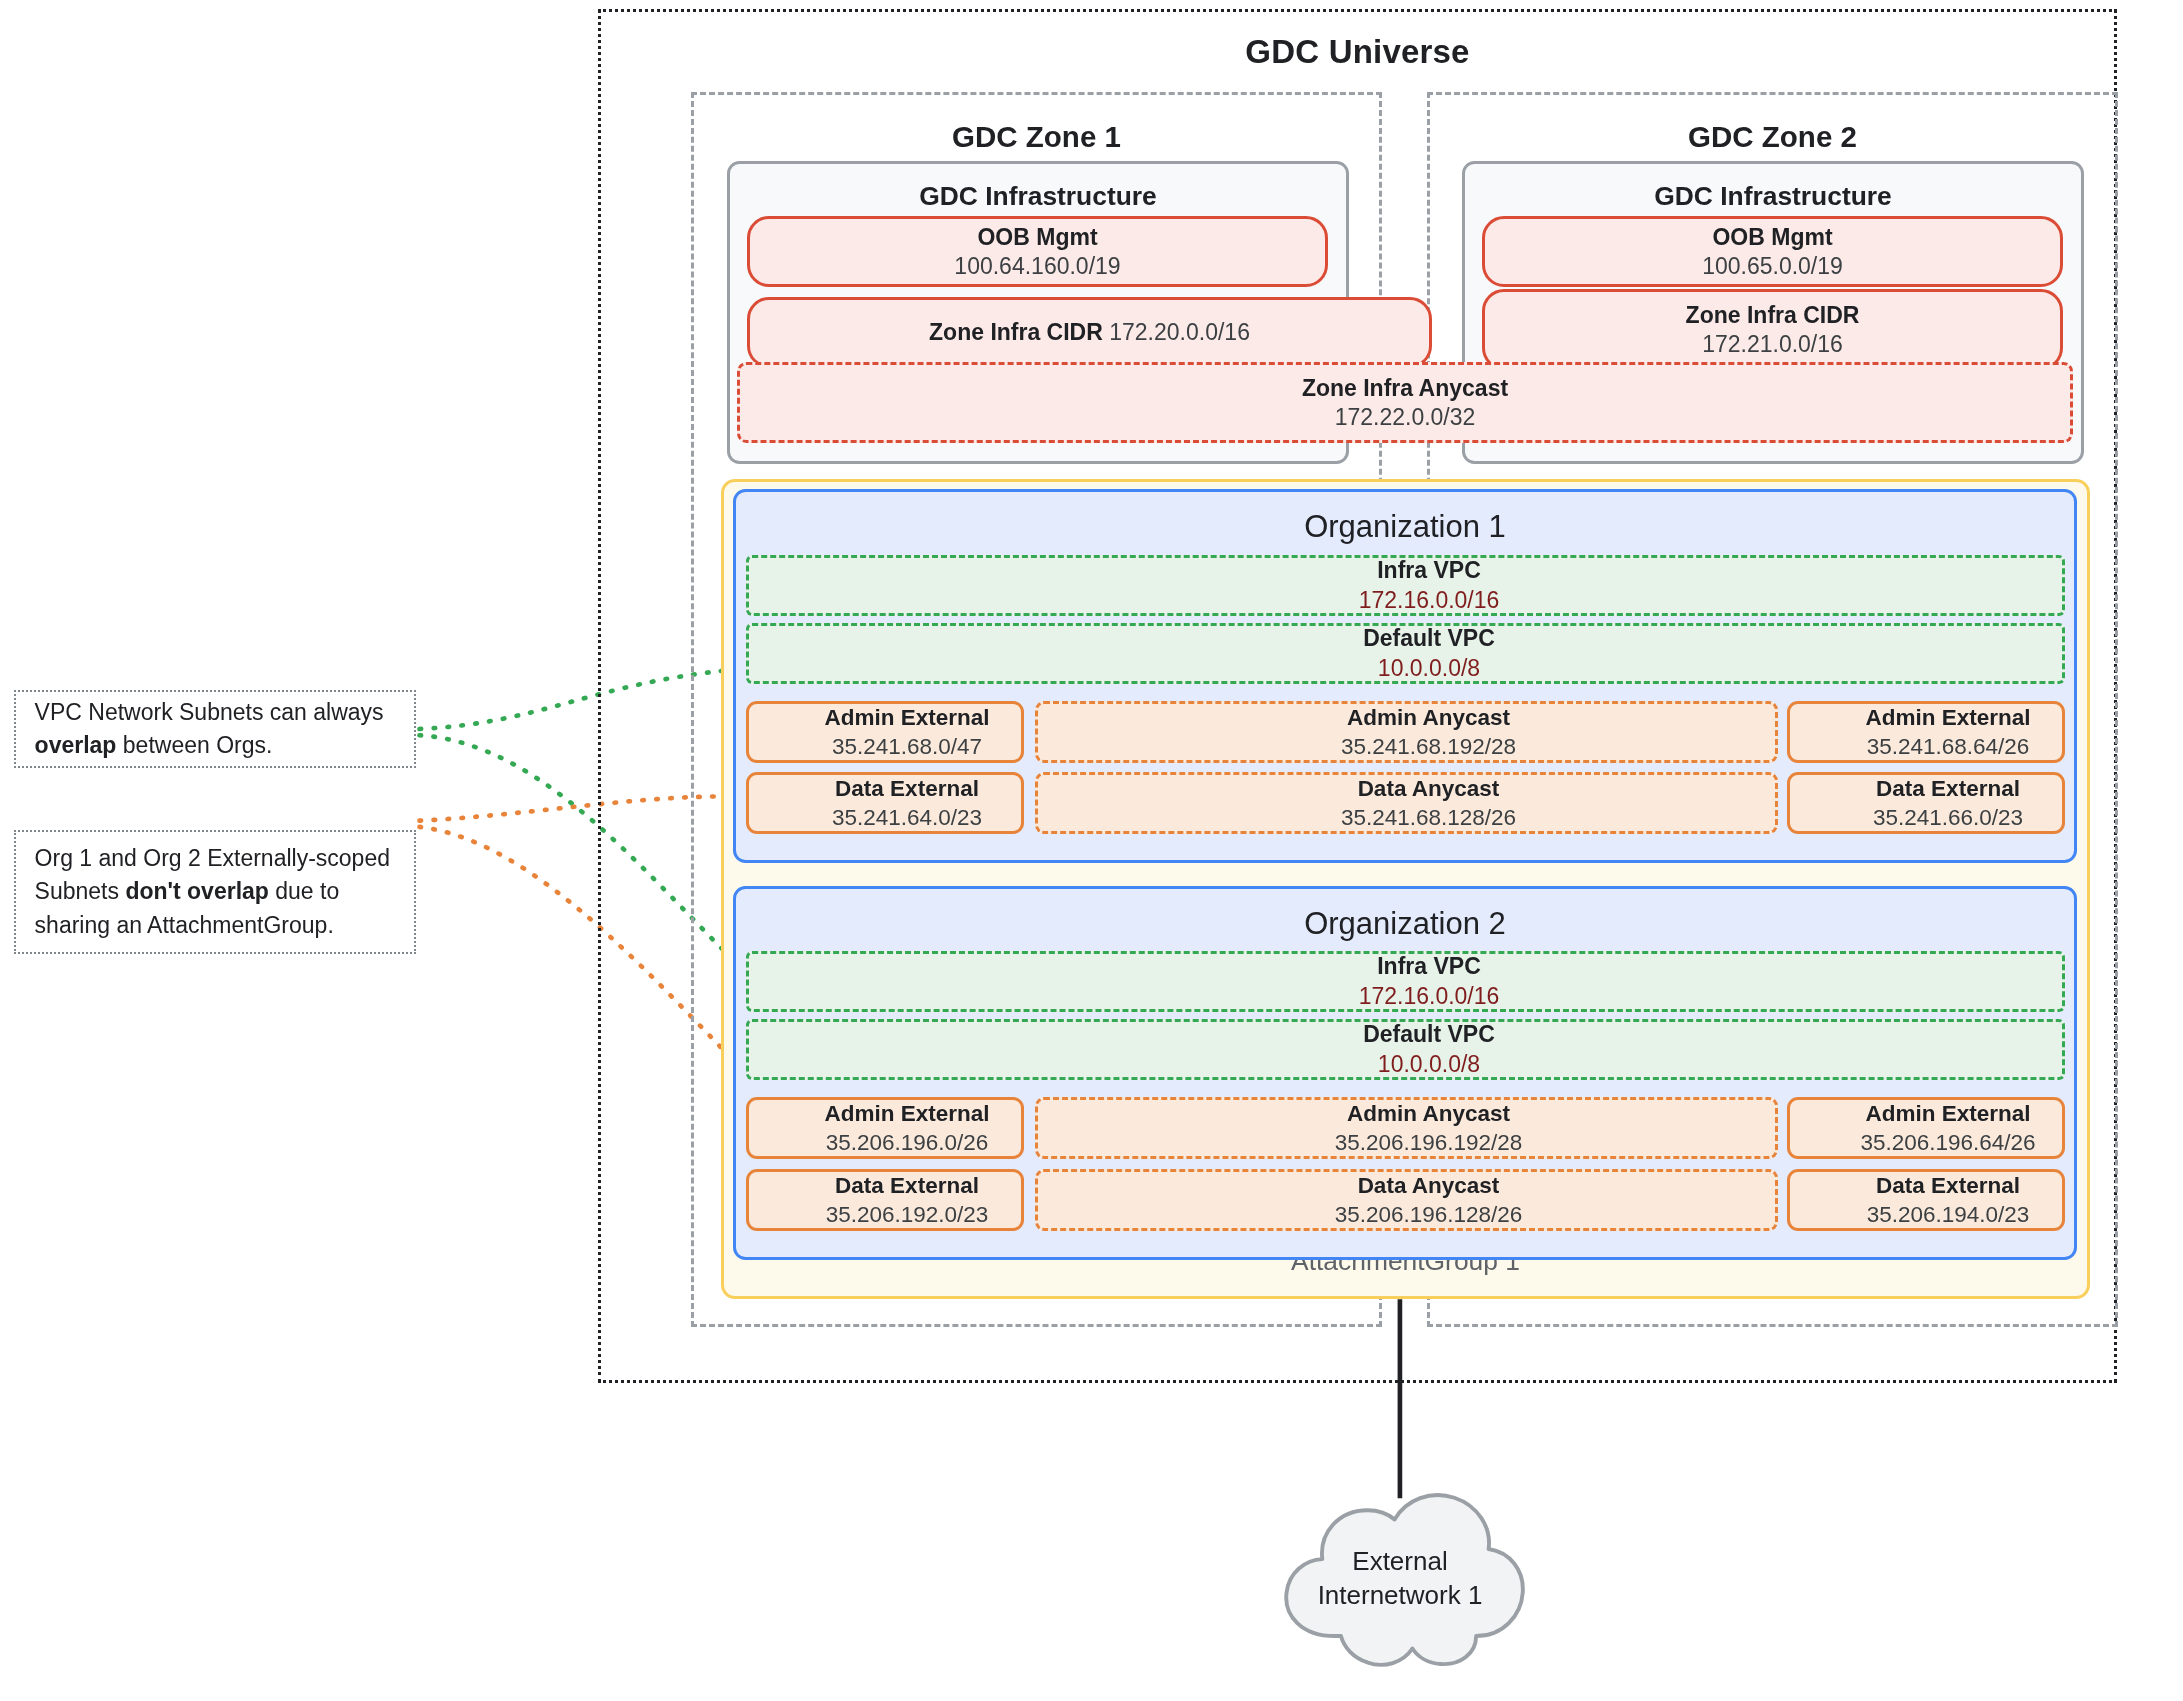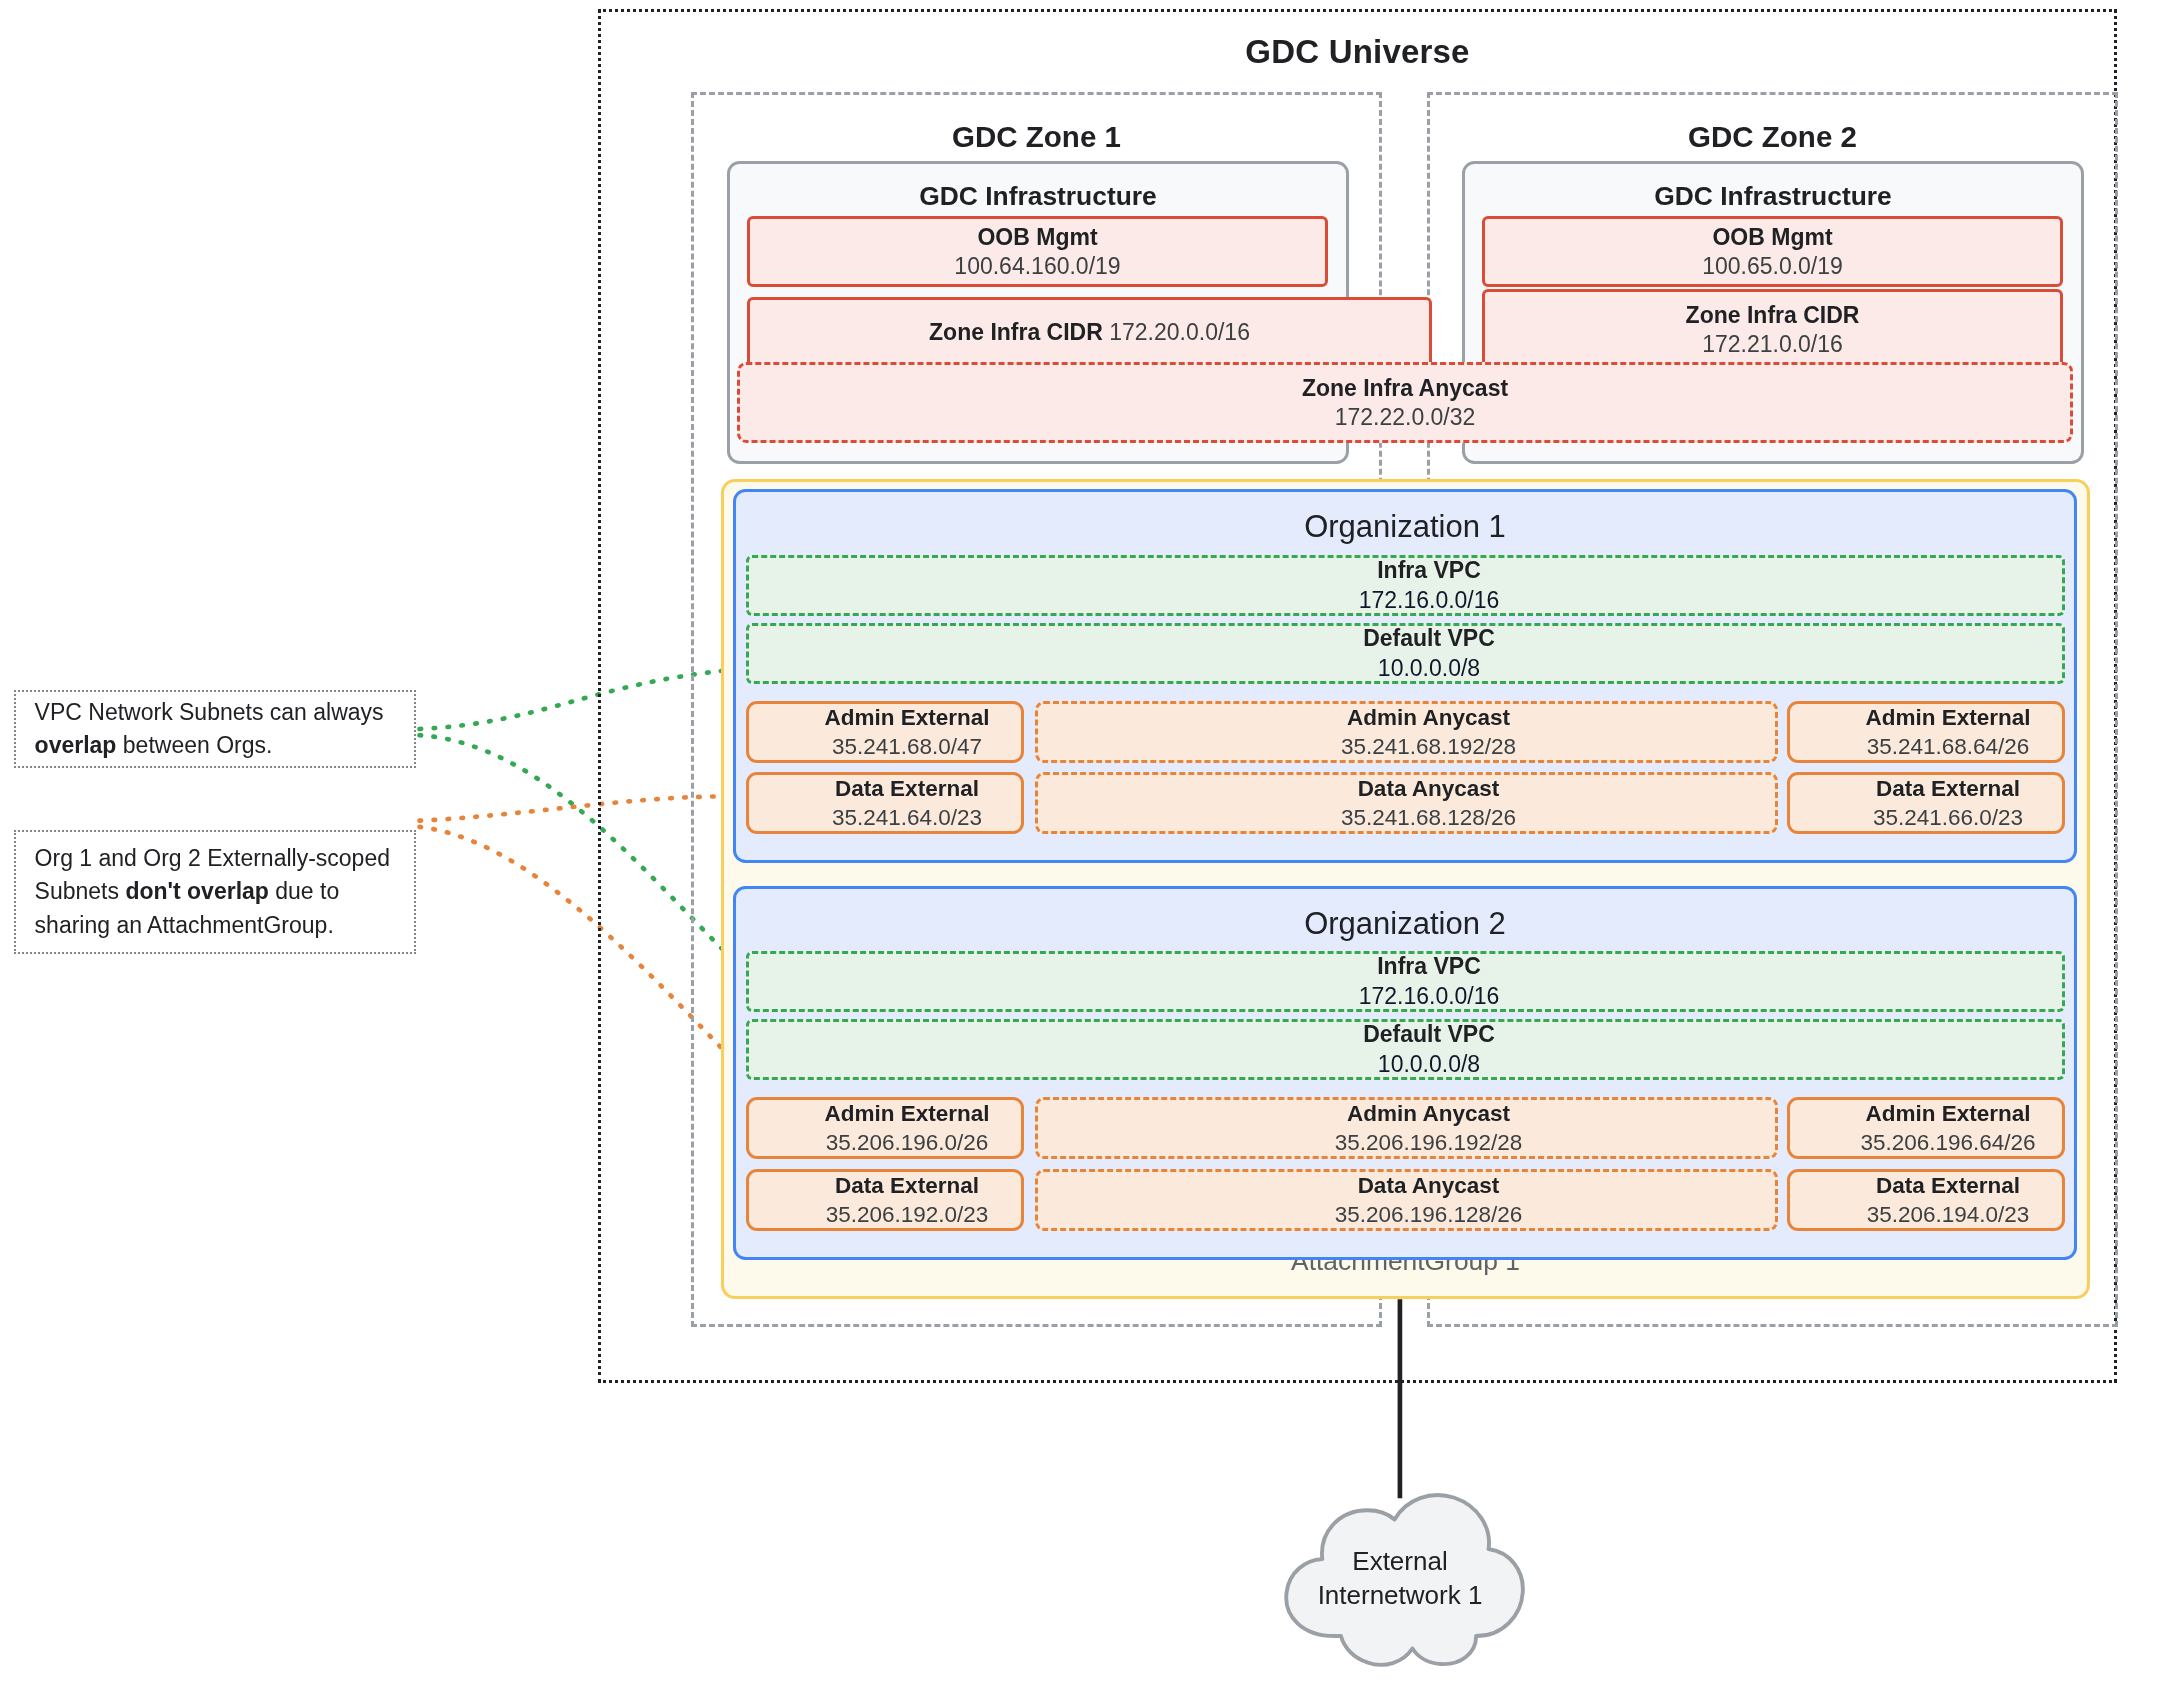--- a/index.html
+++ b/index.html
@@ -50,21 +50,21 @@
   .infra-title {
     position: absolute; left: 0; top: 17px; width: 100%;
     text-align: center; font-size: 26.4px; font-weight: bold; color: #202124;
   }
 
   
   .red-box {
     position: absolute;
     background: #fbeae7;
     border: 3.1px solid #db4c36;
-    border-radius: 6px;
+    border-radius: 22px;
     display: flex; flex-direction: column;
     align-items: center; justify-content: center;
   }
   .red-box.anycast {
     border-style: dashed;
     border-radius: 9.3px;
   }
   .red-box .label { font-size: 23px; font-weight: bold; color: #202124; line-height: 1.25; }
   .red-box .cidr  { font-size: 23px; color: #3c4043; line-height: 1.25; }
   .red-box .inline-row { font-size: 23px; color: #3c4043; line-height: 1.25; }
@@ -106,21 +106,21 @@
   
   .vpc-box {
     position: absolute;
     border: 3.1px dashed #34a853;
     border-radius: 6.2px;
     background: #e7f2e8;
     display: flex; flex-direction: column;
     align-items: center; justify-content: center; padding-left: 47px;
   }
   .vpc-box .label { font-size: 23px; font-weight: bold; color: #202124; line-height: 1.3; }
-  .vpc-box .cidr  { font-size: 23px; color: #0f172a; line-height: 1.3; }
+  .vpc-box .cidr  { font-size: 23px; color: #7f1d1d; line-height: 1.3; }
 
   
   .sub-box {
     position: absolute;
     background: #fbeadb;
     border: 3.1px solid #e8833a;
     border-radius: 11px;
     display: flex; flex-direction: column;
     align-items: center; justify-content: center; padding-left: 44px;
   }

